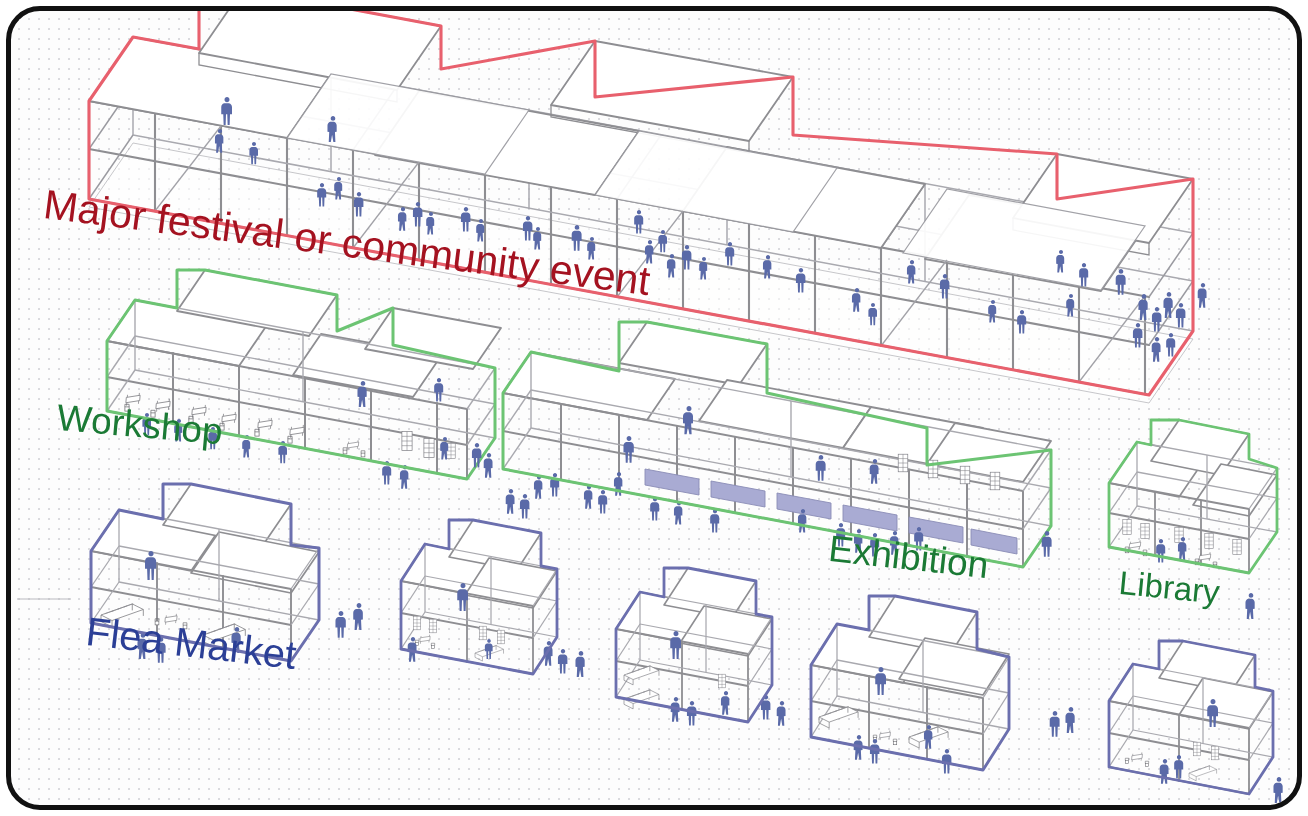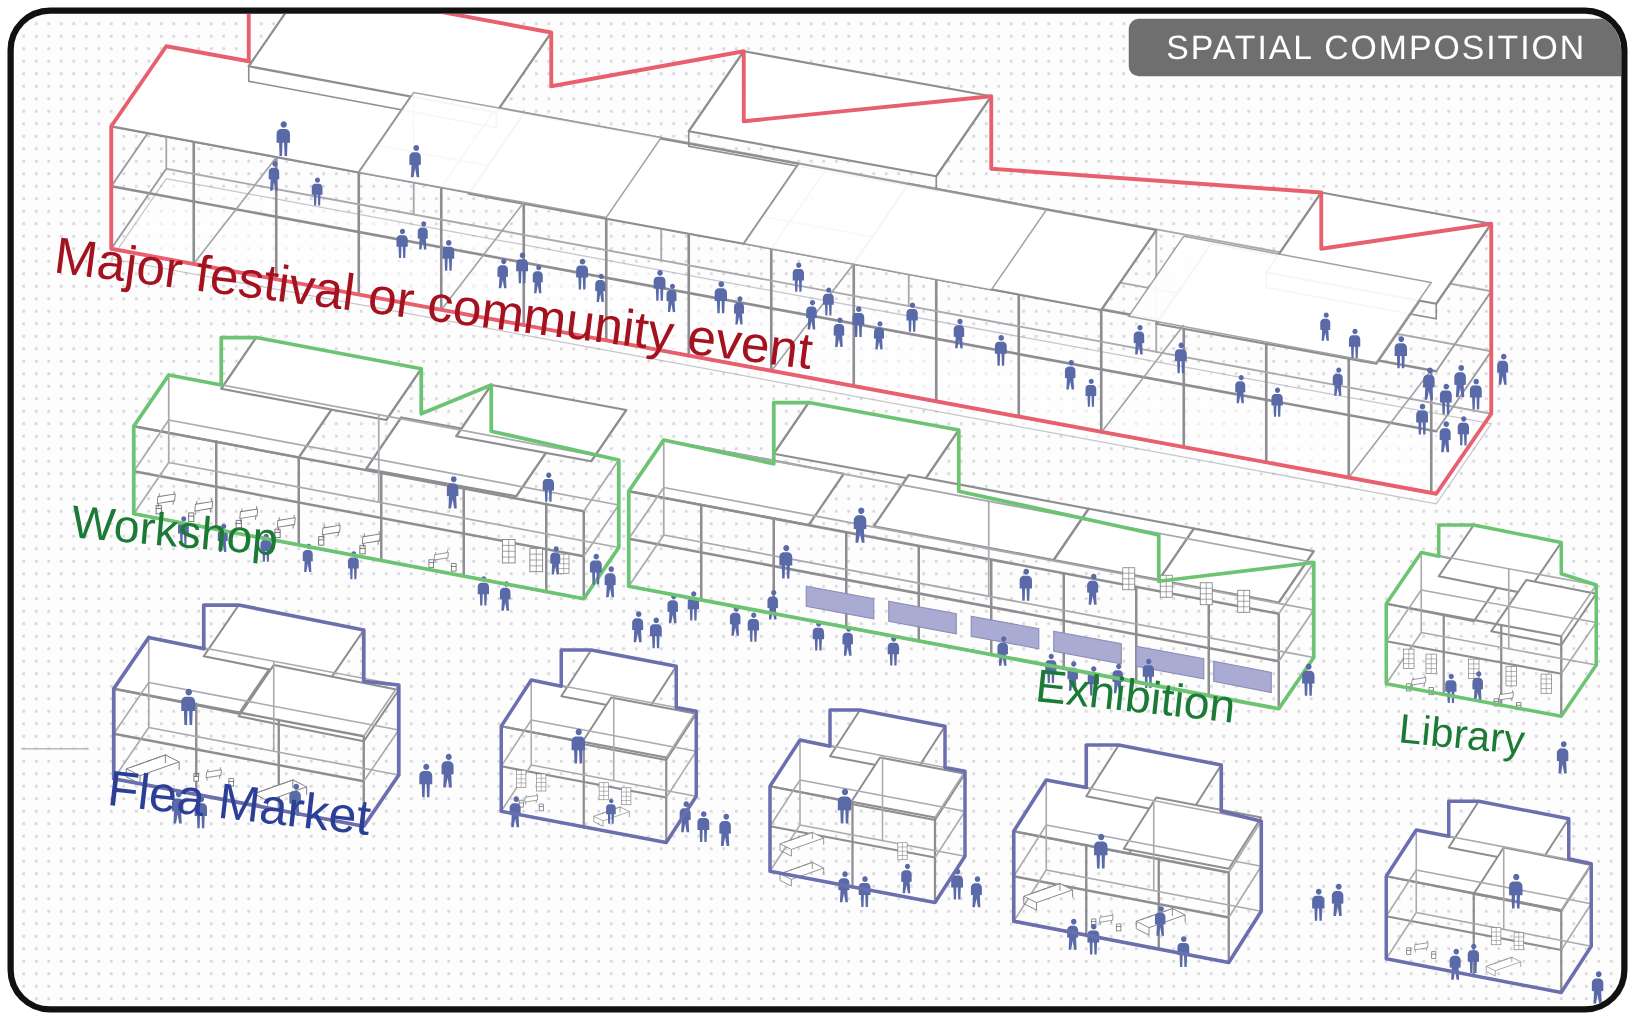--- a/index.html
+++ b/index.html
@@ -710,17 +710,14 @@
         </g>
       </svg>
     </div>
 
     <div class="plabel lbl-festival">Major festival or community event</div>
     <div class="plabel lbl-workshop">Workshop</div>
     <div class="plabel lbl-exhibition">Exhibition</div>
     <div class="plabel lbl-library">Library</div>
     <div class="plabel lbl-flea">Flea Market</div>
 
-    <div id="title-banner">
-      <span class="t">SPATIAL COMPOSITION</span>
-    </div>
   </div>
 </div>
 
 </body></html>

